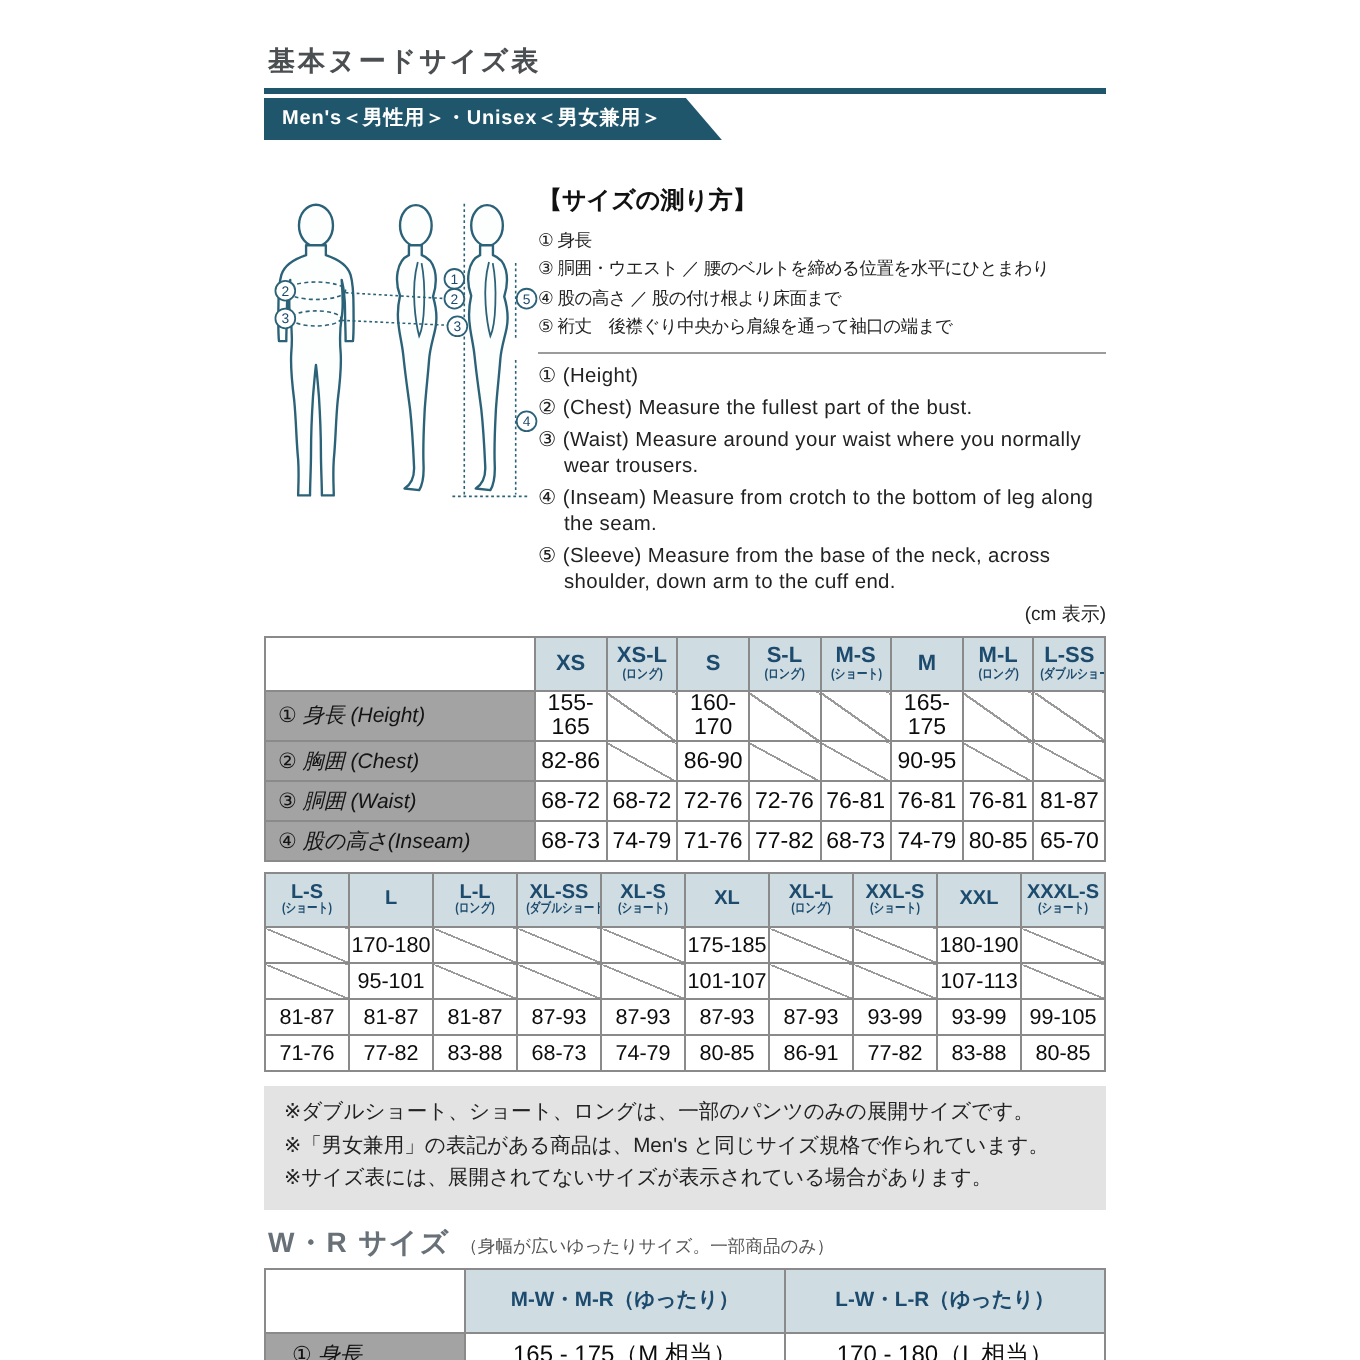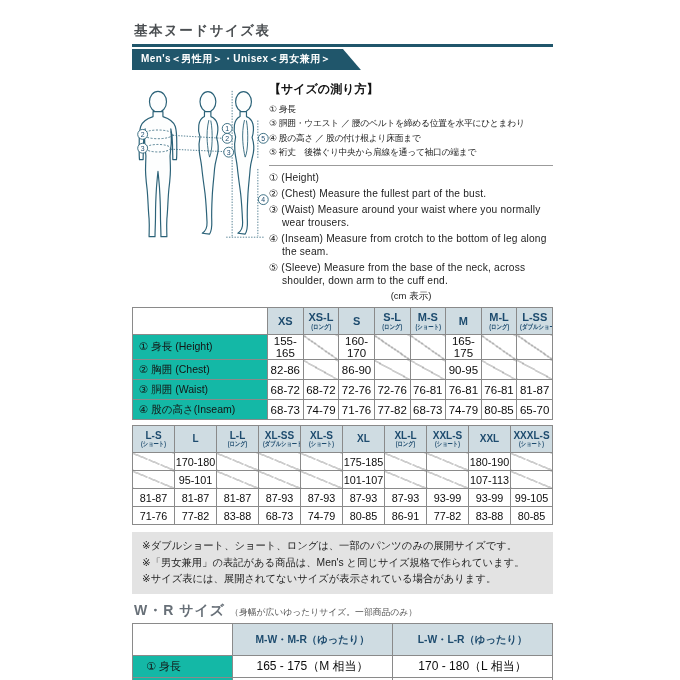--- a/index.html
+++ b/index.html
@@ -16,40 +16,40 @@
   .page-title{
     font-size:13.5px;font-weight:bold;color:#4b4f52;letter-spacing:1.5px;
     padding:3px 0 4px 2px;border-bottom:3px solid var(--teal);
   }
   .tab{
     display:inline-block;background:var(--teal);color:#fff;font-weight:bold;
     font-size:10px;letter-spacing:.4px;padding:3px 30px 4px 9px;margin-top:2px;
     clip-path:polygon(0 0,calc(100% - 18px) 0,100% 100%,0 100%);
   }
   
-  .measure{display:flex;margin-top:9px;}
+  .measure{display:flex;margin-top:20px;}
   .figs{flex:0 0 137px;}
   .mtexts{flex:1;padding-top:2px;min-width:0;}
   .mhead{font-size:12px;font-weight:bold;margin:0 0 4px 0;color:#111;}
   .jp-item{font-size:8.8px;line-height:1.62;white-space:nowrap;letter-spacing:-.3px;color:#222;}
   .divider{border-top:1px solid #9b9b9b;margin:6px 0 5px;}
   .en-item{font-size:10.2px;line-height:1.3;letter-spacing:.2px;margin-bottom:2.5px;
            padding-left:13px;text-indent:-13px;color:#222;}
-  .unit-note{text-align:center;font-size:9.5px;margin-top:3px;color:#222;}
+  .unit-note{text-align:right;font-size:9.5px;margin-top:3px;color:#222;}
   
   table.sz{border-collapse:collapse;table-layout:fixed;width:421px;background:#fff;
            border:1.5px solid #5f5f5f;}
   table.sz th,table.sz td{border:1px solid var(--border);text-align:center;padding:0;overflow:hidden;}
   table.sz thead th{background:var(--hbg);color:var(--htx);font-weight:bold;}
   table.sz thead th.corner{background:#fff;}
   .name{display:block;line-height:1.15;}
   .sub{display:block;font-weight:bold;line-height:1.05;white-space:nowrap;}
   td{font-size:11.5px;color:#0c0c0c;}
-  tbody th.rowlabel{background:#14b8a6;color:#141414;font-weight:normal;text-align:left;
-                    padding-left:6px;font-size:10.5px;white-space:nowrap;}
+  tbody th.rowlabel{background:#a3a3a3;color:#141414;font-weight:normal;text-align:left;
+                    padding-left:6px;font-size:10.5px;white-space:nowrap;font-style:italic;}
   .t1{margin-top:4px;}
   .t1 thead th{height:27px;}
   .t1 .name{font-size:11px;}
   .t1 .sub{font-size:6.6px;transform:scaleX(.82);transform-origin:50% 50%;}
   .t1 td,.t1 tbody th{height:20px;}
   .t2{margin-top:5px;}
   .t2 thead th{height:27px;}
   .t2 .name{font-size:10px;}
   .t2 .sub{font-size:6.6px;transform:scaleX(.8);transform-origin:50% 50%;}
   .t2 td{height:18px;font-size:10.8px;}

